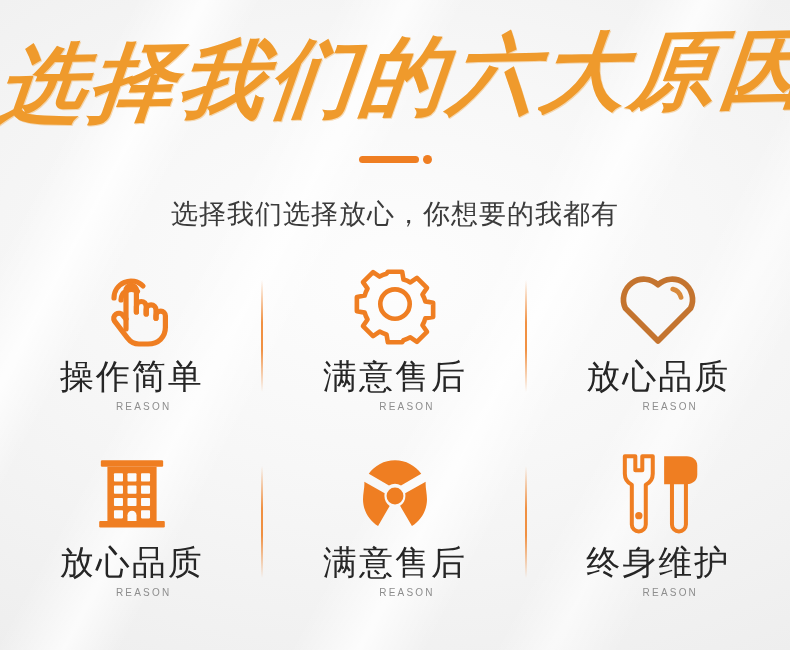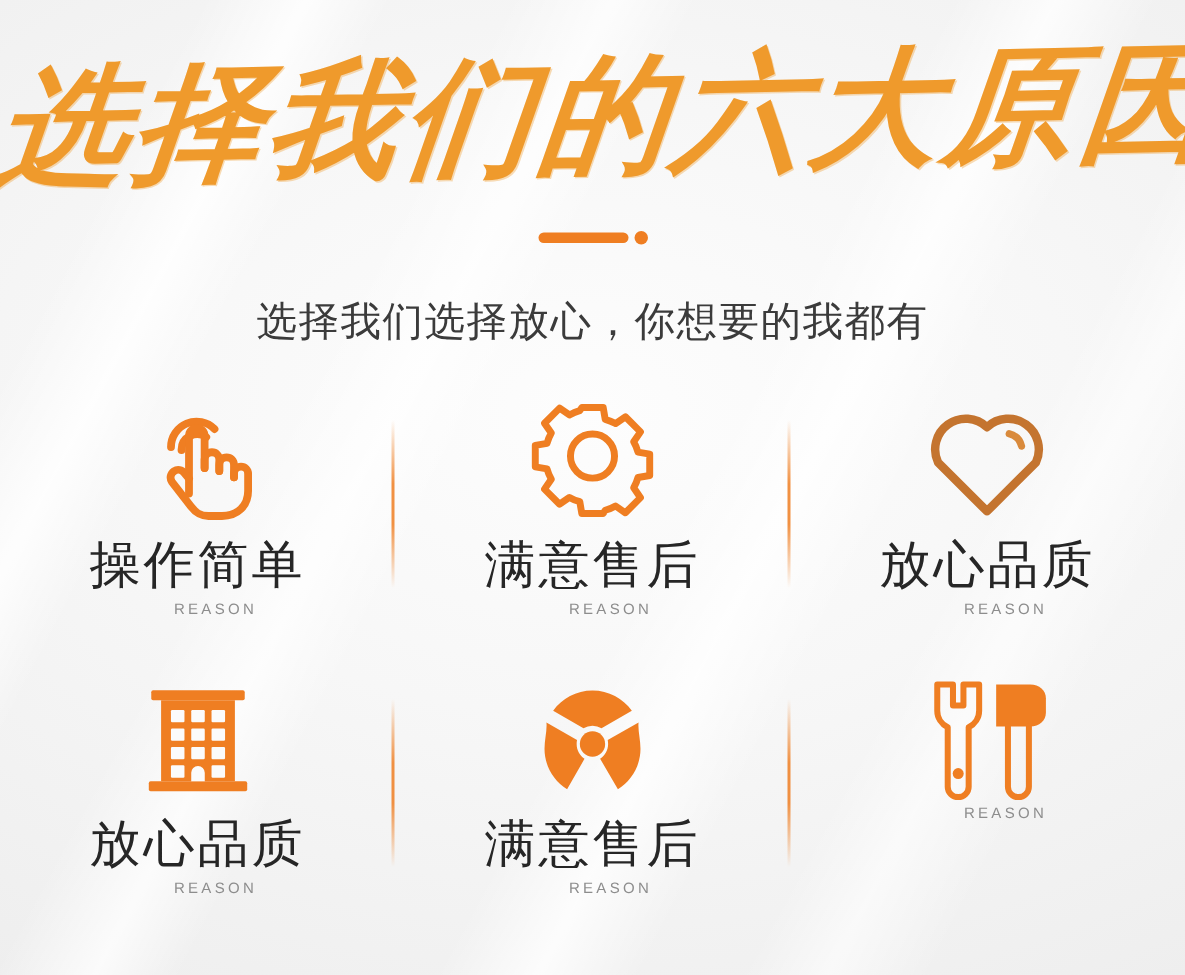--- a/index.html
+++ b/index.html
@@ -216,17 +216,18 @@
             <path d="M29 6v16h8V6h12v20a14 14 0 0 1-8 12.6V84a8 8 0 0 1-16 0V38.6A14 14 0 0 1 17 26V6z"></path>
           </g>
           <circle cx="33" cy="74" r="4.2" fill="#ef7e22"></circle>
 
           <g fill="#ef7e22">
             <path d="M62 6h26c7 0 12 4.6 12 10.5v11C100 33.4 95 38 88 38H62z"></path>
           </g>
           <path d="M71 38v46a8 8 0 0 0 16 0V38" stroke="#ef7e22" stroke-width="4.6" stroke-linejoin="round" stroke-linecap="round" fill="none"></path>
         </svg>
       </div>
+      <div class="cell-label">终身维护</div>
       <div class="cell-sub">REASON</div>
     </div>
 
   </div>
 </div>
 
 </body></html>

